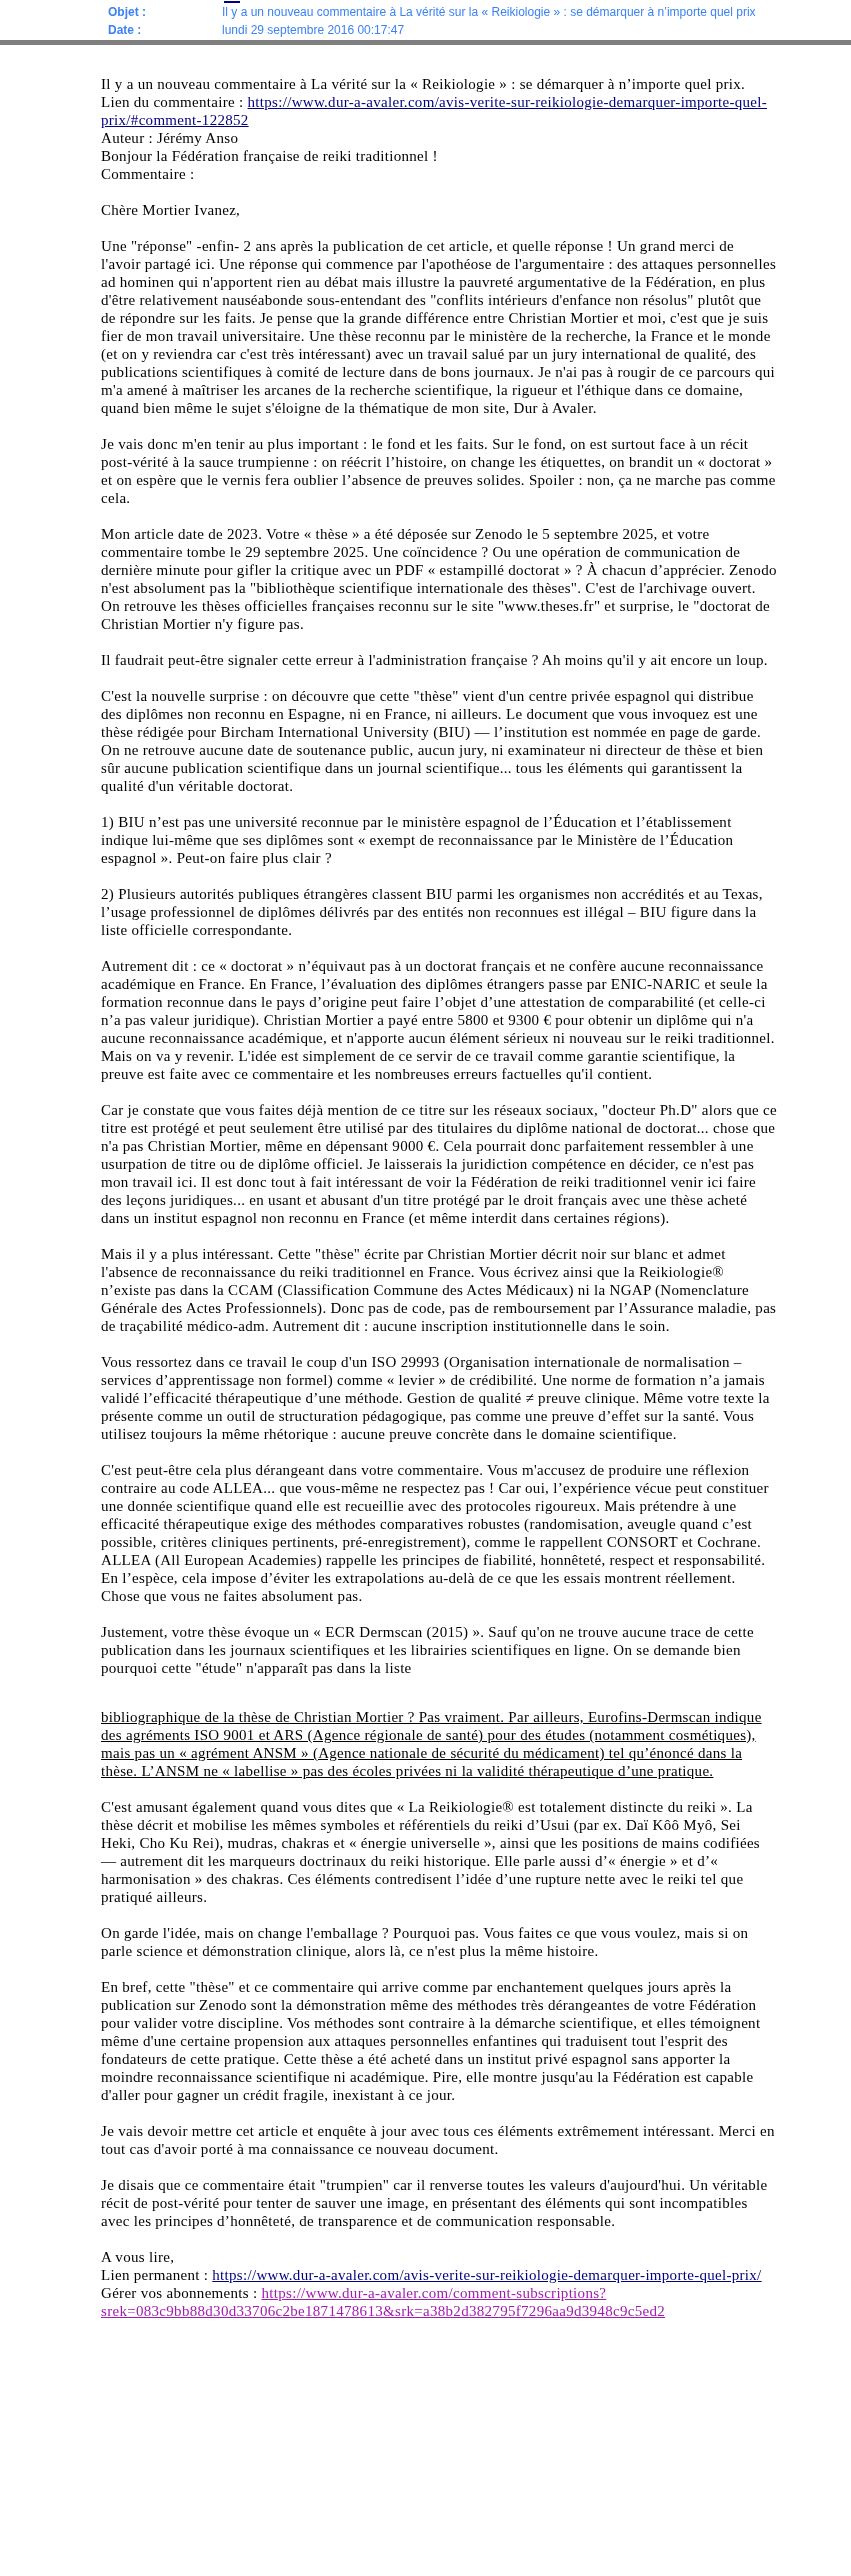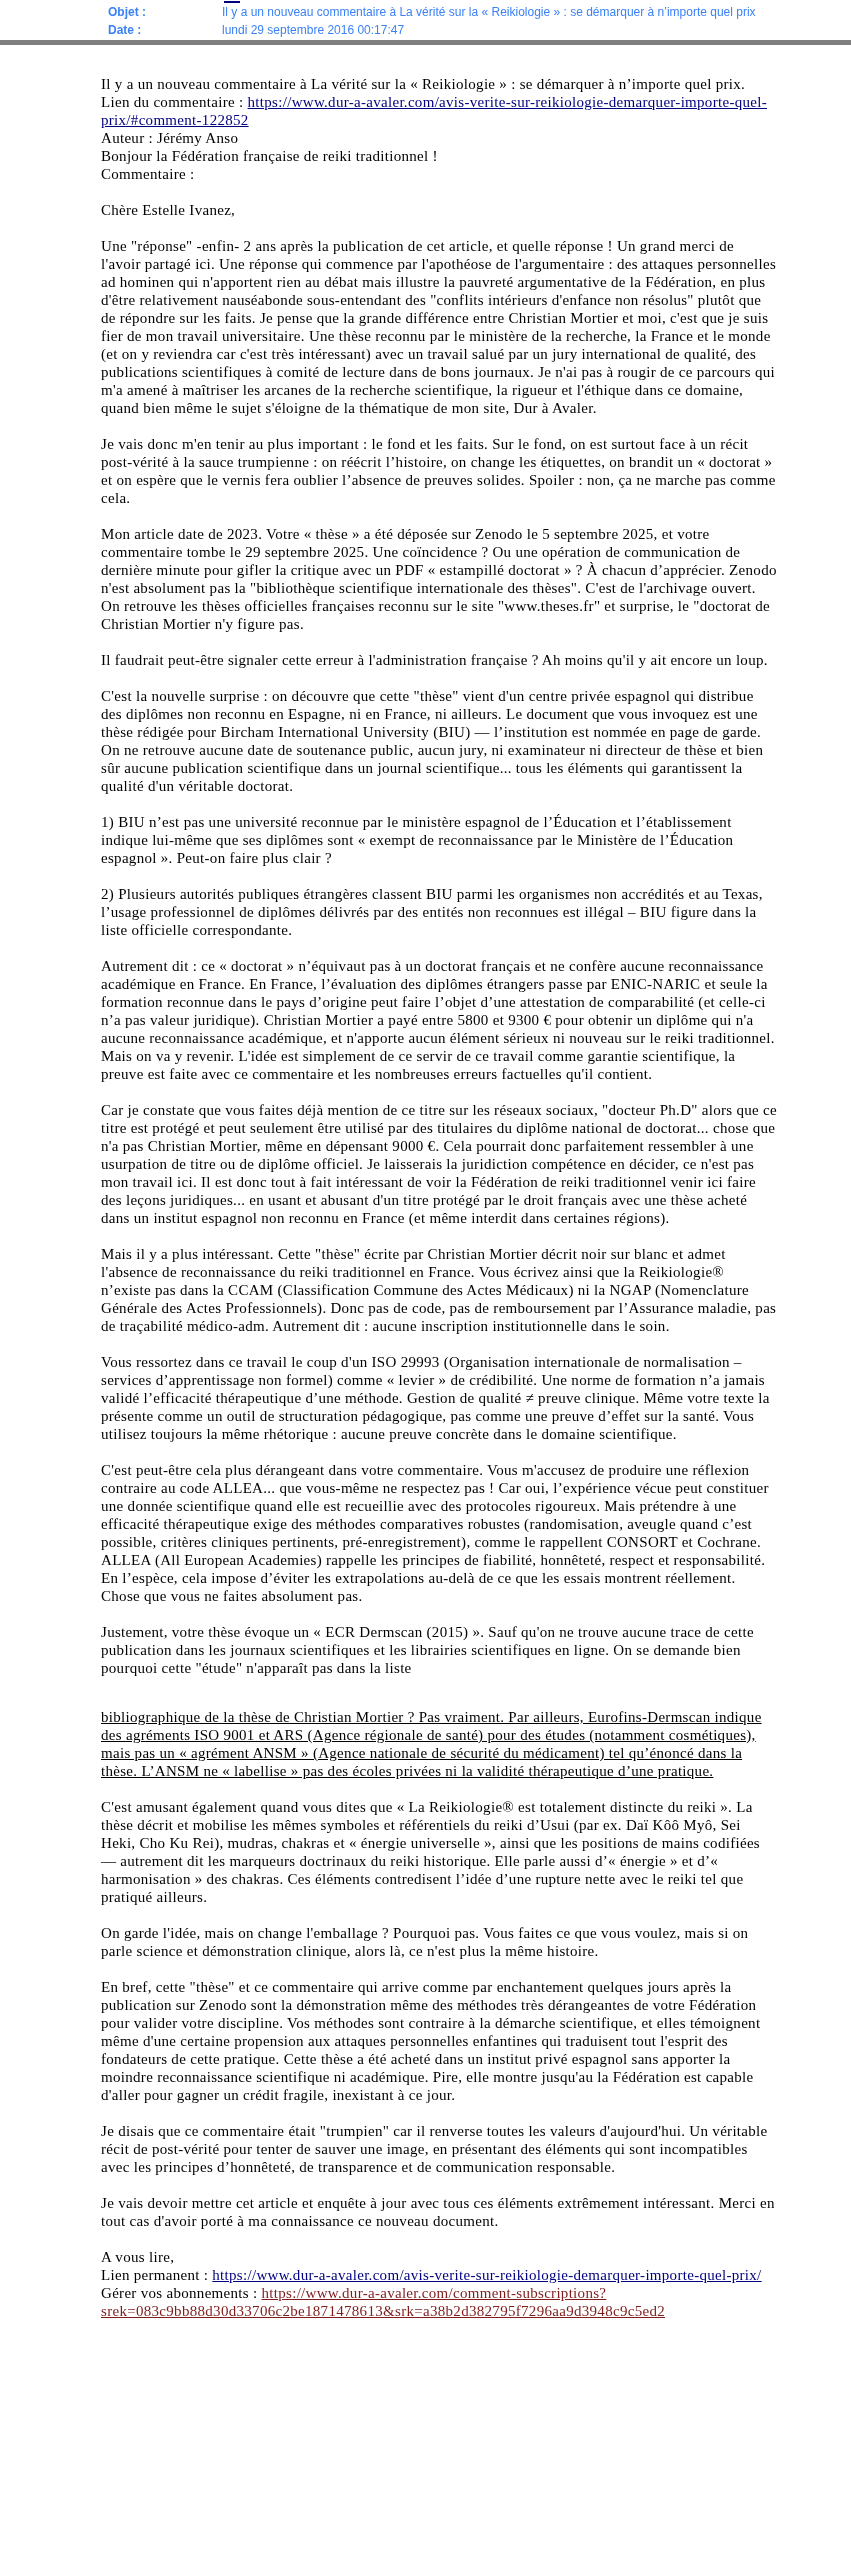--- a/index.html
+++ b/index.html
@@ -80,42 +80,42 @@
 <div class="body-text">
 
   <div class="para first">
     <div class="intro-line">Il y a un nouveau commentaire à La vérité sur la « Reikiologie » : se démarquer à n’importe quel prix.</div>
     <div class="intro-line"><span>Lien du commentaire : </span><a class="lnk" style="color: rgb(0, 0, 128);">https://www.dur-a-avaler.com/avis-verite-sur-reikiologie-demarquer-importe-quel-prix/#comment-122852</a></div>
     <div class="intro-line">Auteur : Jérémy Anso</div>
     <div class="intro-line">Bonjour la Fédération française de reiki traditionnel !</div>
     <div class="intro-line">Commentaire :</div>
   </div>
 
-  <div class="para">Chère Estelle Ivanez,</div>
+  <div class="para">Chère Mortier Ivanez,</div>
 
   <div class="para">Une "réponse" -enfin- 2 ans après la publication de cet article, et quelle réponse ! Un grand merci de l'avoir partagé ici. Une réponse qui commence par l'apothéose de l'argumentaire : des attaques personnelles ad hominen qui n'apportent rien au débat mais illustre la pauvreté argumentative de la Fédération, en plus d'être relativement nauséabonde sous-entendant des "conflits intérieurs d'enfance non résolus" plutôt que de répondre sur les faits. Je pense que la grande différence entre Christian Mortier et moi, c'est que je suis fier de mon travail universitaire. Une thèse reconnu par le ministère de la recherche, la France et le monde (et on y reviendra car c'est très intéressant) avec un travail salué par un jury international de qualité, des publications scientifiques à comité de lecture dans de bons journaux. Je n'ai pas à rougir de ce parcours qui m'a amené à maîtriser les arcanes de la recherche scientifique, la rigueur et l'éthique dans ce domaine, quand bien même le sujet s'éloigne de la thématique de mon site, Dur à Avaler.</div>
   <div class="para">Je vais donc m'en tenir au plus important : le fond et les faits. Sur le fond, on est surtout face à un récit post-vérité à la sauce trumpienne : on réécrit l’histoire, on change les étiquettes, on brandit un « doctorat » et on espère que le vernis fera oublier l’absence de preuves solides. Spoiler : non, ça ne marche pas comme cela.</div>
   <div class="para">Mon article date de 2023. Votre « thèse » a été déposée sur Zenodo le 5 septembre 2025, et votre commentaire tombe le 29 septembre 2025. Une coïncidence ? Ou une opération de communication de dernière minute pour gifler la critique avec un PDF « estampillé doctorat » ? À chacun d’apprécier. Zenodo n'est absolument pas la "bibliothèque scientifique internationale des thèses". C'est de l'archivage ouvert. On retrouve les thèses officielles françaises reconnu sur le site "www.theses.fr" et surprise, le "doctorat de Christian Mortier n'y figure pas.</div>
   <div class="para">Il faudrait peut-être signaler cette erreur à l'administration française ? Ah moins qu'il y ait encore un loup.</div>
   <div class="para">C'est la nouvelle surprise : on découvre que cette "thèse" vient d'un centre privée espagnol qui distribue des diplômes non reconnu en Espagne, ni en France, ni ailleurs. Le document que vous invoquez est une thèse rédigée pour Bircham International University (BIU) — l’institution est nommée en page de garde. On ne retrouve aucune date de soutenance public, aucun jury, ni examinateur ni directeur de thèse et bien sûr aucune publication scientifique dans un journal scientifique... tous les éléments qui garantissent la qualité d'un véritable doctorat.</div>
   <div class="para">1) BIU n’est pas une université reconnue par le ministère espagnol de l’Éducation et l’établissement indique lui-même que ses diplômes sont « exempt de reconnaissance par le Ministère de l’Éducation espagnol ». Peut-on faire plus clair ?</div>
   <div class="para">2) Plusieurs autorités publiques étrangères classent BIU parmi les organismes non accrédités et au Texas, l’usage professionnel de diplômes délivrés par des entités non reconnues est illégal – BIU figure dans la liste officielle correspondante.</div>
   <div class="para">Autrement dit : ce « doctorat » n’équivaut pas à un doctorat français et ne confère aucune reconnaissance académique en France. En France, l’évaluation des diplômes étrangers passe par ENIC-NARIC et seule la formation reconnue dans le pays d’origine peut faire l’objet d’une attestation de comparabilité (et celle-ci n’a pas valeur juridique). Christian Mortier a payé entre 5800 et 9300 € pour obtenir un diplôme qui n'a aucune reconnaissance académique, et n'apporte aucun élément sérieux ni nouveau sur le reiki traditionnel. Mais on va y revenir. L'idée est simplement de ce servir de ce travail comme garantie scientifique, la preuve est faite avec ce commentaire et les nombreuses erreurs factuelles qu'il contient.</div>
   <div class="para">Car je constate que vous faites déjà mention de ce titre sur les réseaux sociaux, "docteur Ph.D" alors que ce titre est protégé et peut seulement être utilisé par des titulaires du diplôme national de doctorat... chose que n'a pas Christian Mortier, même en dépensant 9000 €. Cela pourrait donc parfaitement ressembler à une usurpation de titre ou de diplôme officiel. Je laisserais la juridiction compétence en décider, ce n'est pas mon travail ici. Il est donc tout à fait intéressant de voir la Fédération de reiki traditionnel venir ici faire des leçons juridiques... en usant et abusant d'un titre protégé par le droit français avec une thèse acheté dans un institut espagnol non reconnu en France (et même interdit dans certaines régions).</div>
   <div class="para">Mais il y a plus intéressant. Cette "thèse" écrite par Christian Mortier décrit noir sur blanc et admet l'absence de reconnaissance du reiki traditionnel en France. Vous écrivez ainsi que la Reikiologie® n’existe pas dans la CCAM (Classification Commune des Actes Médicaux) ni la NGAP (Nomenclature Générale des Actes Professionnels). Donc pas de code, pas de remboursement par l’Assurance maladie, pas de traçabilité médico-adm. Autrement dit : aucune inscription institutionnelle dans le soin.</div>
   <div class="para">Vous ressortez dans ce travail le coup d'un ISO 29993 (Organisation internationale de normalisation – services d’apprentissage non formel) comme « levier » de crédibilité. Une norme de formation n’a jamais validé l’efficacité thérapeutique d’une méthode. Gestion de qualité ≠ preuve clinique. Même votre texte la présente comme un outil de structuration pédagogique, pas comme une preuve d’effet sur la santé. Vous utilisez toujours la même rhétorique : aucune preuve concrète dans le domaine scientifique.</div>
   <div class="para">C'est peut-être cela plus dérangeant dans votre commentaire. Vous m'accusez de produire une réflexion contraire au code ALLEA... que vous-même ne respectez pas ! Car oui, l’expérience vécue peut constituer une donnée scientifique quand elle est recueillie avec des protocoles rigoureux. Mais prétendre à une efficacité thérapeutique exige des méthodes comparatives robustes (randomisation, aveugle quand c’est possible, critères cliniques pertinents, pré-enregistrement), comme le rappellent CONSORT et Cochrane. ALLEA (All European Academies) rappelle les principes de fiabilité, honnêteté, respect et responsabilité. En l’espèce, cela impose d’éviter les extrapolations au-delà de ce que les essais montrent réellement. Chose que vous ne faites absolument pas.</div>
   <div class="para">Justement, votre thèse évoque un « ECR Dermscan (2015) ». Sauf qu'on ne trouve aucune trace de cette publication dans les journaux scientifiques et les librairies scientifiques en ligne. On se demande bien pourquoi cette "étude" n'apparaît pas dans la liste</div>
   <div class="para page-gap">bibliographique de la thèse de Christian Mortier ? Pas vraiment. Par ailleurs, Eurofins-Dermscan indique des agréments ISO 9001 et ARS (Agence régionale de santé) pour des études (notamment cosmétiques), mais pas un « agrément ANSM » (Agence nationale de sécurité du médicament) tel qu’énoncé dans la thèse. L’ANSM ne « labellise » pas des écoles privées ni la validité thérapeutique d’une pratique.</div>
   <div class="para">C'est amusant également quand vous dites que « La Reikiologie® est totalement distincte du reiki ». La thèse décrit et mobilise les mêmes symboles et référentiels du reiki d’Usui (par ex. Daï Kôô Myô, Sei Heki, Cho Ku Rei), mudras, chakras et « énergie universelle », ainsi que les positions de mains codifiées — autrement dit les marqueurs doctrinaux du reiki historique. Elle parle aussi d’« énergie » et d’« harmonisation » des chakras. Ces éléments contredisent l’idée d’une rupture nette avec le reiki tel que pratiqué ailleurs.</div>
   <div class="para">On garde l'idée, mais on change l'emballage ? Pourquoi pas. Vous faites ce que vous voulez, mais si on parle science et démonstration clinique, alors là, ce n'est plus la même histoire.</div>
   <div class="para">En bref, cette "thèse" et ce commentaire qui arrive comme par enchantement quelques jours après la publication sur Zenodo sont la démonstration même des méthodes très dérangeantes de votre Fédération pour valider votre discipline. Vos méthodes sont contraire à la démarche scientifique, et elles témoignent même d'une certaine propension aux attaques personnelles enfantines qui traduisent tout l'esprit des fondateurs de cette pratique. Cette thèse a été acheté dans un institut privé espagnol sans apporter la moindre reconnaissance scientifique ni académique. Pire, elle montre jusqu'au la Fédération est capable d'aller pour gagner un crédit fragile, inexistant à ce jour.</div>
+  <div class="para">Je vais devoir mettre cet article et enquête à jour avec tous ces éléments extrêmement intéressant. Merci en tout cas d'avoir porté à ma connaissance ce nouveau document.</div>
   <div class="para">Je disais que ce commentaire était "trumpien" car il renverse toutes les valeurs d'aujourd'hui. Un véritable récit de post-vérité pour tenter de sauver une image, en présentant des éléments qui sont incompatibles avec les principes d’honnêteté, de transparence et de communication responsable.</div>
-  <div class="para">Je vais devoir mettre cet article et enquête à jour avec tous ces éléments extrêmement intéressant. Merci en tout cas d'avoir porté à ma connaissance ce nouveau document.</div>
 
   <div class="para">
     <div class="footer-line">A vous lire,</div>
     <div class="footer-line"><span>Lien permanent : </span><a class="lnk" style="color: rgb(0, 0, 128);">https://www.dur-a-avaler.com/avis-verite-sur-reikiologie-demarquer-importe-quel-prix/</a></div>
-    <div class="footer-line"><span>Gérer vos abonnements : </span><a class="lnk" style="color: #7f1d1d;">https://www.dur-a-avaler.com/comment-subscriptions?srek=083c9bb88d30d33706c2be1871478613&amp;srk=a38b2d382795f7296aa9d3948c9c5ed2</a></div>
+    <div class="footer-line"><span>Gérer vos abonnements : </span><a class="lnk" style="color: #a21caf;">https://www.dur-a-avaler.com/comment-subscriptions?srek=083c9bb88d30d33706c2be1871478613&amp;srk=a38b2d382795f7296aa9d3948c9c5ed2</a></div>
   </div>
 
 </div>
 
 
 </body></html>

